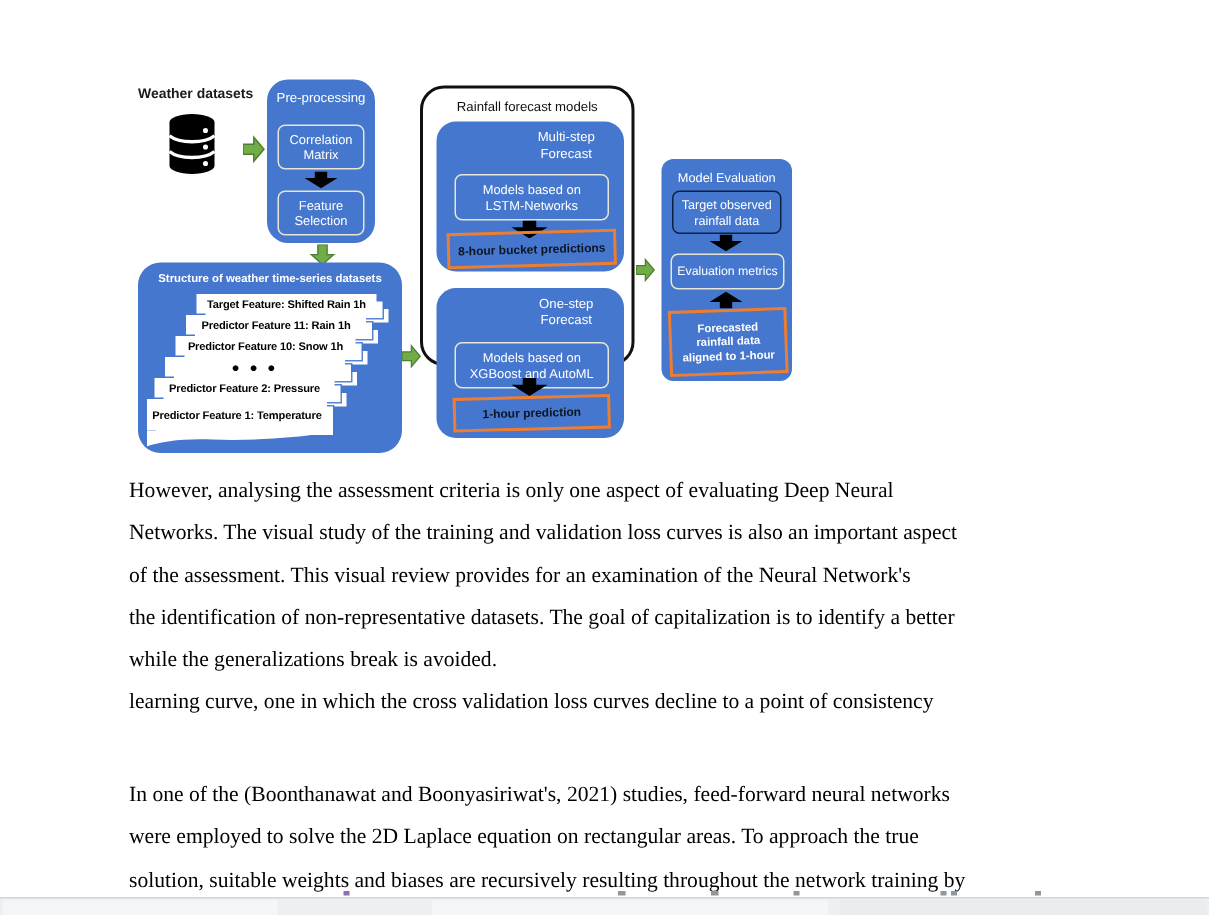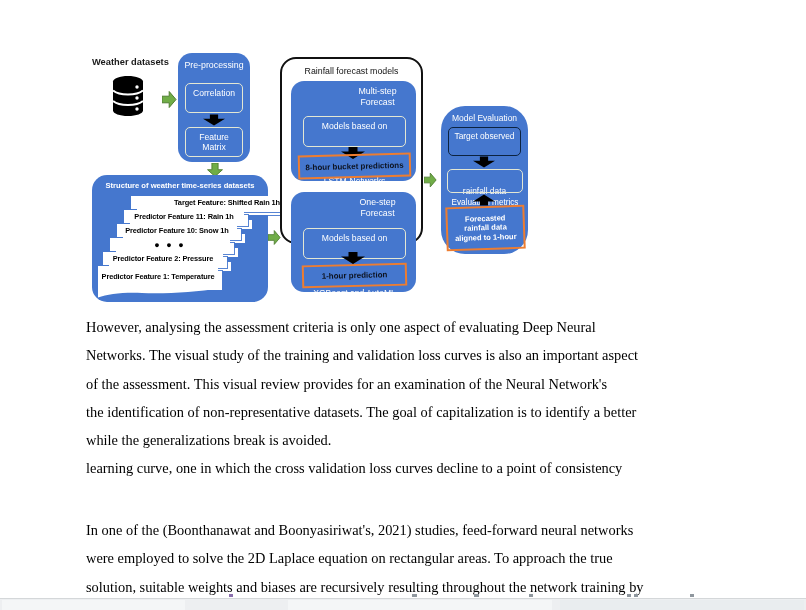--- a/index.html
+++ b/index.html
@@ -12,40 +12,40 @@
 
   
   .fig{position:absolute;inset:0;}
   .blue{background:#4577CE;color:#fff;}
   .bt{position:absolute;top:7px;left:0;right:0;text-align:center;font-size:8.8px;color:#fff;}
   .inner{
     position:absolute;border:1.3px solid #E3E7D3;border-radius:5px;color:#fff;
     text-align:center;display:flex;flex-direction:column;justify-content:center;
     font-size:8.6px;line-height:10.3px;background:transparent;
   }
-  .inner span{display:block;margin-top:44px;}
+  .inner span{display:block;}
   .w-label{left:92px;top:57px;font-size:9.3px;font-weight:bold;color:#1a1a1a;white-space:nowrap;}
 
   
   .pre-box{left:178px;top:53px;width:72px;height:109px;border-radius:14px;}
   .corr{left:7px;top:30px;width:56px;height:28px;}
   .feat{left:7px;top:74px;width:56px;height:28px;}
 
   
   .struct-box{left:92px;top:175px;width:176px;height:127px;border-radius:15px;}
   .struct-title{position:absolute;top:6px;left:0;right:0;text-align:center;font-size:7.6px;font-weight:bold;color:#fff;}
   .ds-rows{position:absolute;inset:0;}
   .ds-row{
     position:absolute;width:120px;height:13px;background:#fff;color:#000;
     font-weight:bold;font-size:7.4px;letter-spacing:-0.1px;
     display:flex;align-items:center;justify-content:center;white-space:nowrap;
     box-shadow:5px 4px 0 -1px #ffffff,5px 4px 0 0 rgba(69,119,206,.9),
                10px 8px 0 -2px #ffffff,10px 8px 0 -1px rgba(69,119,206,.9);
   }
-  .ds-row:nth-of-type(1){left:131px;top:196px;padding-left:36px;}
+  .ds-row:nth-of-type(1){left:131px;top:196px;}
   .ds-row:nth-of-type(2){left:124px;top:210px;}
   .ds-row:nth-of-type(3){left:117px;top:224px;}
   .ds-row:nth-of-type(4){left:110px;top:238px;font-size:9px;letter-spacing:2px;}
   .ds-row:nth-of-type(5){left:103px;top:252px;}
   .ds-row:nth-of-type(6){left:98px;top:266px;height:21px;box-shadow:5px 4px 0 -1px #fff,5px 4px 0 0 rgba(69,119,206,.9);}
 
   
   .models-box{left:280px;top:57px;width:143px;height:187px;border:2.5px solid #111;border-radius:16px;background:#fff;box-sizing:border-box;}
   .models-title{position:absolute;top:7px;left:0;right:0;text-align:center;font-size:8.8px;color:#111;}
   .sub-box{position:absolute;left:9px;width:125px;height:100px;border-radius:13px;}
@@ -56,21 +56,21 @@
   .xgb{left:12px;top:36px;width:101px;height:29px;}
   .out-box{
     position:absolute;border:2.5px solid #ED7D31;background:transparent;color:#0d1321;
     font-weight:bold;font-size:8px;display:flex;align-items:center;justify-content:center;
     white-space:nowrap;transform:rotate(-1.5deg);
   }
   .out8{left:7px;top:73px;width:109px;height:20px;}
   .out1{left:11px;top:72px;width:101px;height:19px;}
 
   
-  .eval-box{left:441px;top:106px;width:87px;height:148px;border-radius:24px;}
+  .eval-box{left:441px;top:106px;width:87px;height:148px;border-radius:8px;}
   .eval-title{position:absolute;top:7px;left:0;right:0;text-align:center;font-size:8.5px;color:#fff;}
   .actual{left:7px;top:21px;width:71px;height:27px;border:1.6px solid #0C2340;font-size:8.4px;}
   .metrics{left:6px;top:63px;width:74px;height:22px;font-size:8.2px;}
   .forecast{
     position:absolute;left:5px;top:100px;width:75px;height:40px;border:2.5px solid #ED7D31;
     color:#fff;font-weight:bold;font-size:7.6px;line-height:9.5px;text-align:center;
     display:flex;flex-direction:column;justify-content:center;transform:rotate(-2deg);
   }
   .forecast span{display:block;}
 

